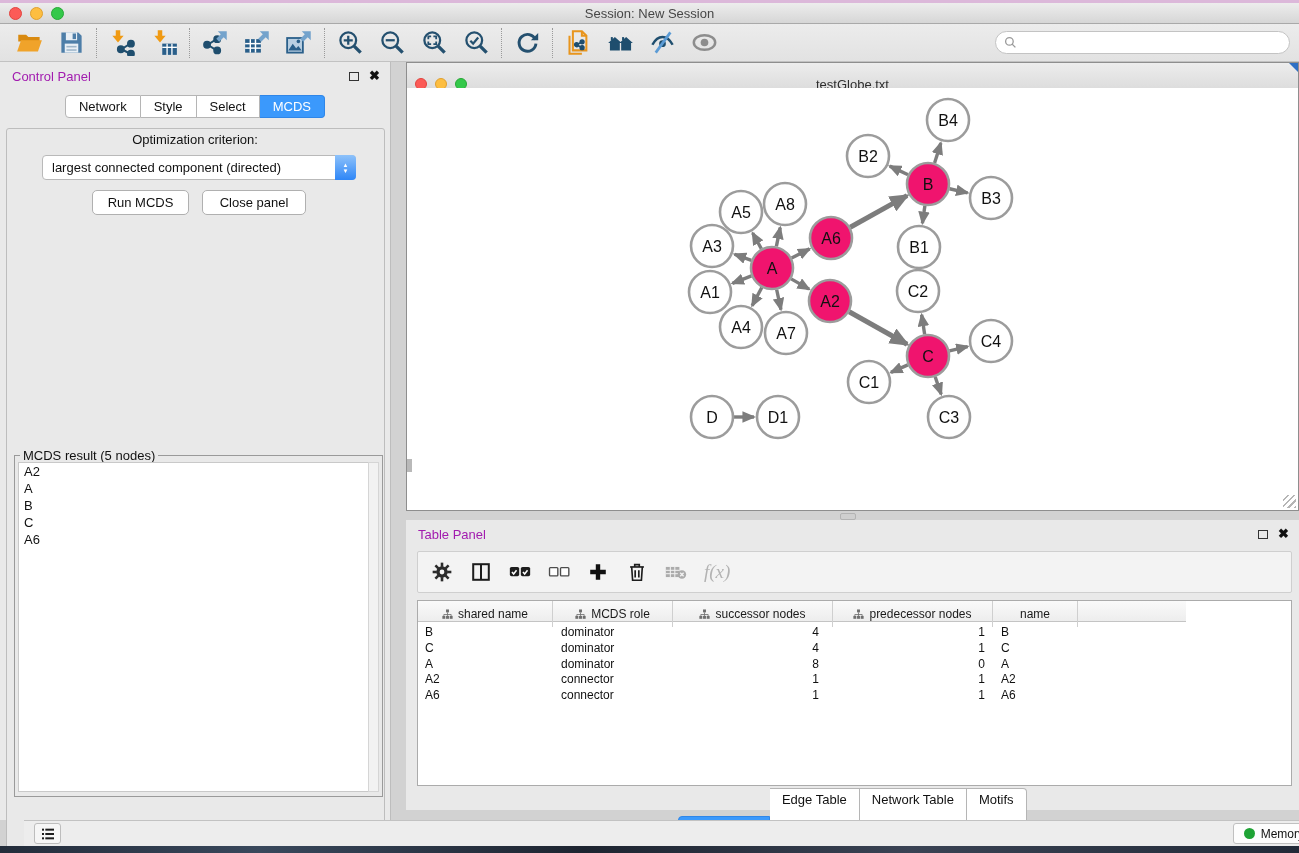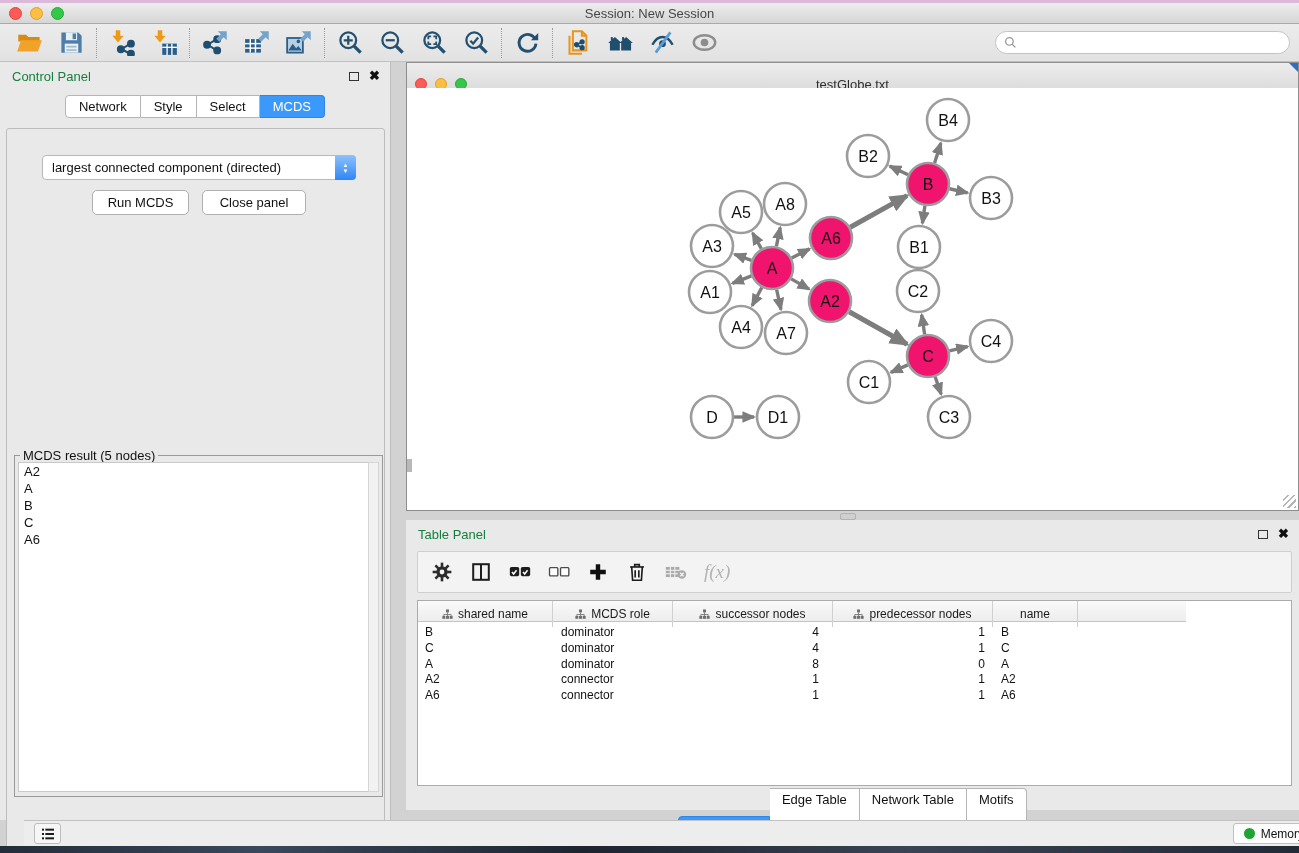--- a/index.html
+++ b/index.html
@@ -31,21 +31,21 @@
     display:flex; align-items:center; padding-left:8px; }
   #toolbar-search svg { width:13px; height:13px; margin-right:5px; }
   #toolbar-search input { border:none; outline:none; flex:1; font-size:12px;
     background:transparent; font-family:"Liberation Sans",sans-serif; }
 
   
   #control-panel { left:0; top:62px; width:391px; height:758px; background:#e9e9e9;
     border-right:1px solid #bdbdbd; }
   .panel-head { position:absolute; left:0; top:0; width:100%; height:28px;
     display:flex; align-items:center; }
-  .panel-head .ptitle { font-size:13px; color:#15803d; margin-left:12px; }
+  .panel-head .ptitle { font-size:13px; color:#a21caf; margin-left:12px; }
   .panel-head .picons { position:absolute; right:10px; display:flex; gap:10px; align-items:center; }
   .float-glyph { width:10px; height:9px; border:1.5px solid #333; display:inline-block; }
   .close-glyph { font-size:13px; font-weight:bold; color:#111; line-height:10px; }
 
   .cp-tabs { position:absolute; left:0; top:33px; width:100%; display:flex; justify-content:center; }
   .cp-tab { font-size:13px; padding:3px 13px; background:#fff; border:1px solid #b5b5b5;
     border-left:none; color:#111; }
   .cp-tab:first-child { border-left:1px solid #b5b5b5; border-radius:4px 0 0 4px; }
   .cp-tab:last-child { border-radius:0 4px 4px 0; }
   .cp-tab.active { background:#3b99fc; border-color:#2f86e8; color:#fff; }
@@ -322,20 +322,21 @@
       <span class="close-glyph">✖</span>
     </span>
   </div>
   <div class="cp-tabs" id="cp-tabs">
       <div class="cp-tab">Network</div>
       <div class="cp-tab">Style</div>
       <div class="cp-tab">Select</div>
       <div class="cp-tab active">MCDS</div>
     </div>
   <div id="cp-frame"></div>
+  <div id="opt-label">Optimization criterion:</div>
   <div id="opt-dropdown">
     <span class="dval">largest connected component (directed)</span>
     <span class="stepper">
         <span>▲</span>
         <span>▼</span>
       </span>
   </div>
   <div class="cp-btn" id="btn-run">Run MCDS</div>
   <div class="cp-btn" id="btn-close">Close panel</div>
   <div id="result-group">

